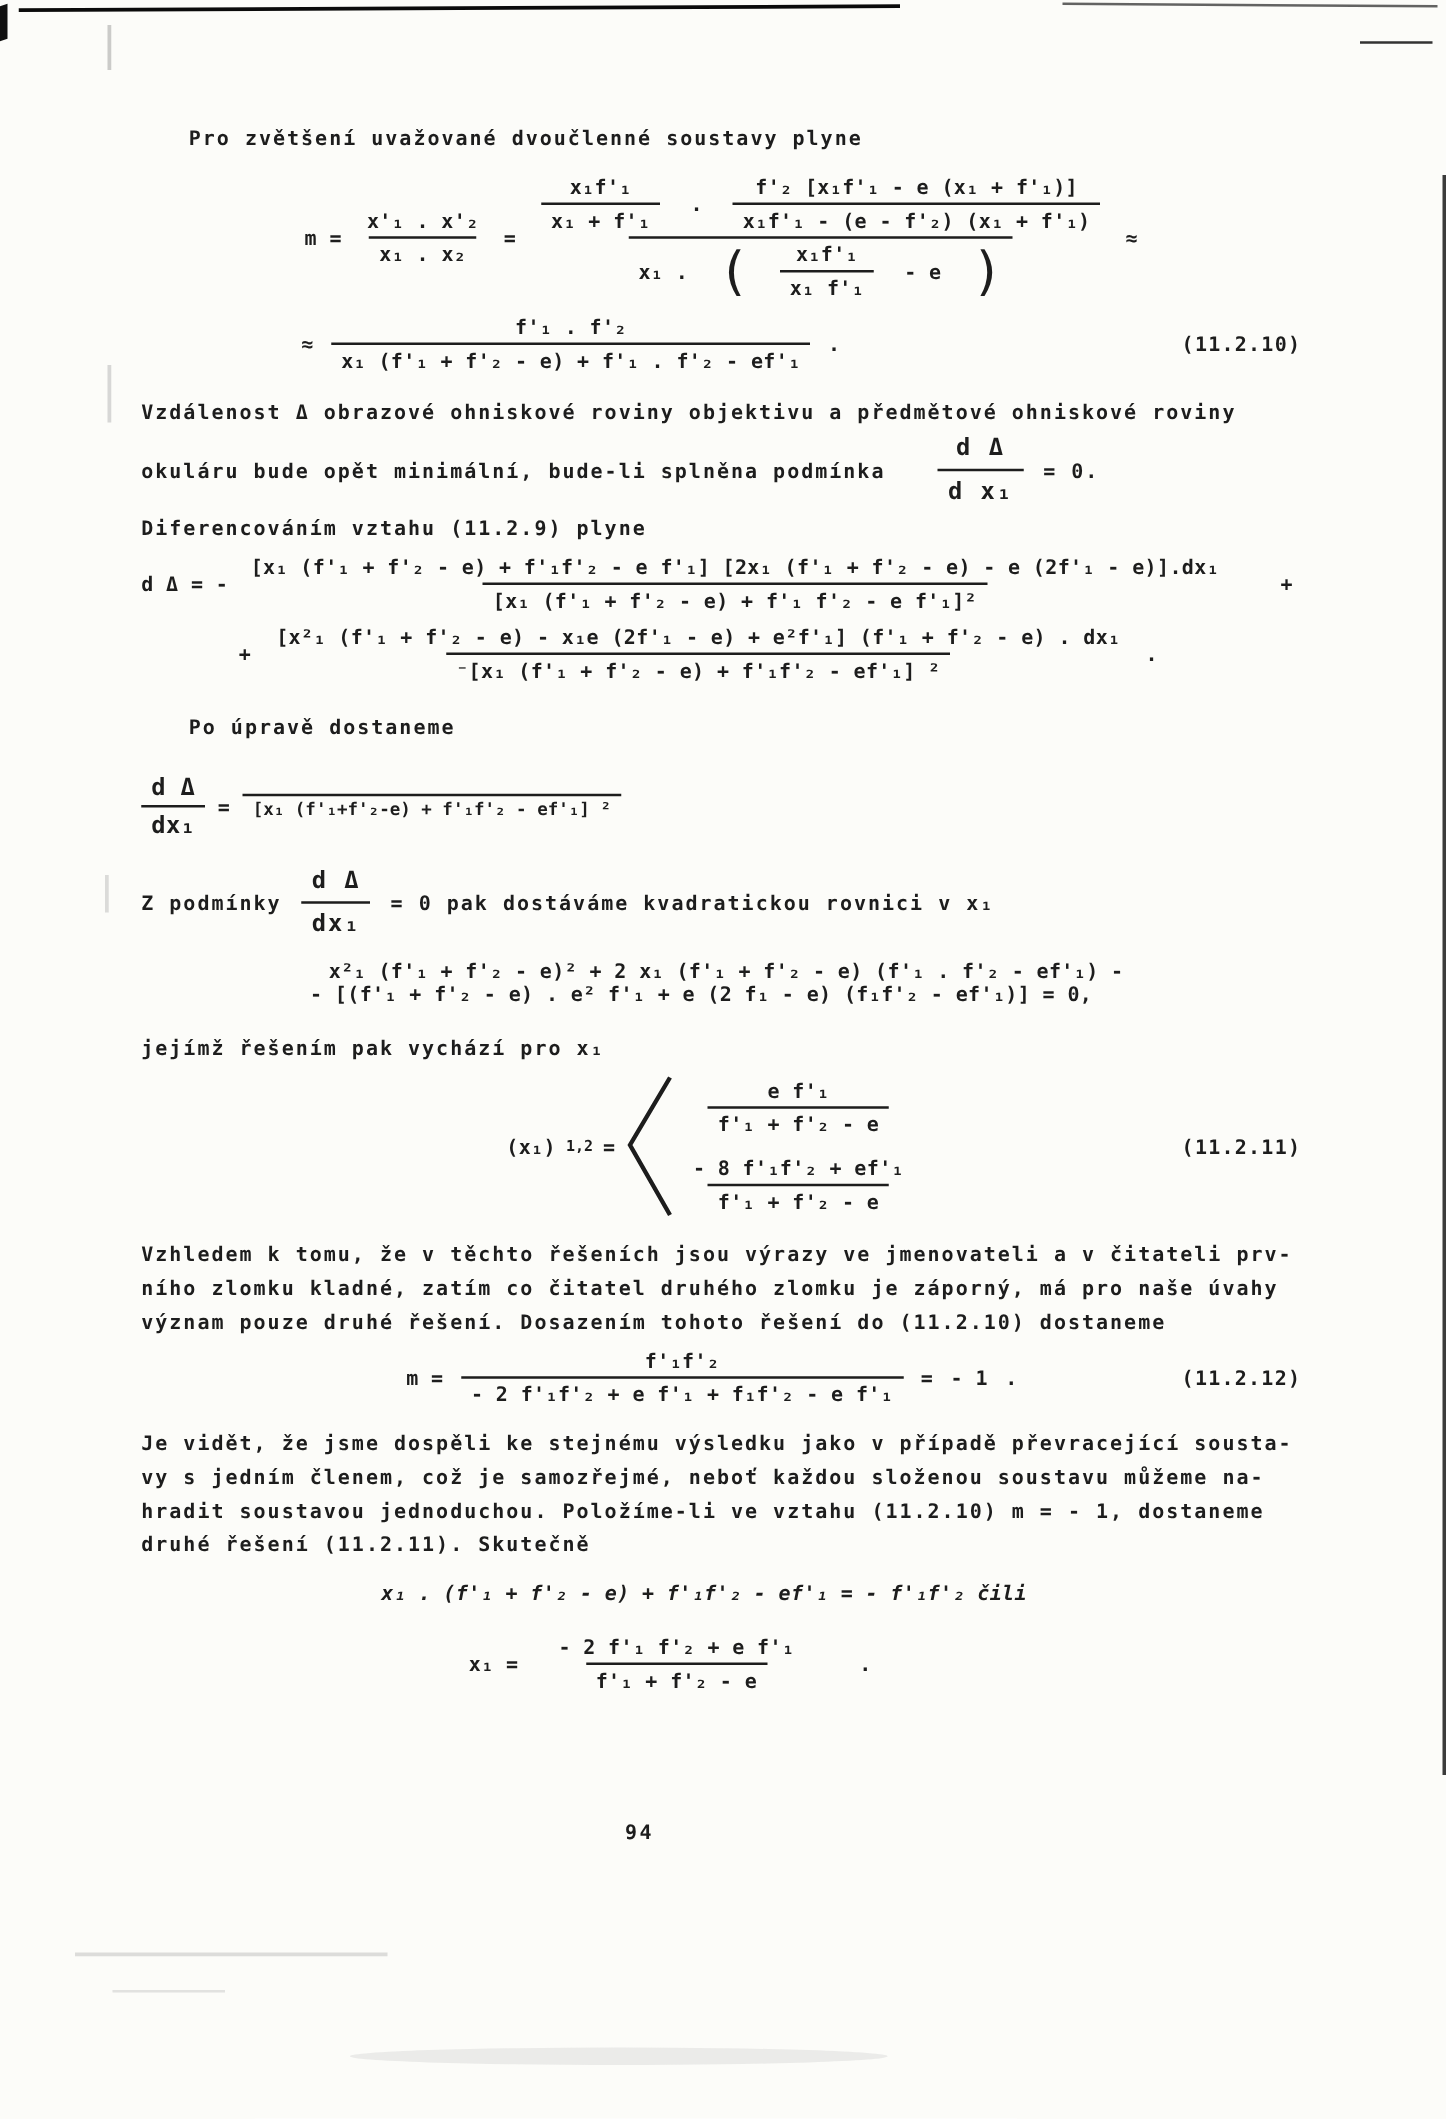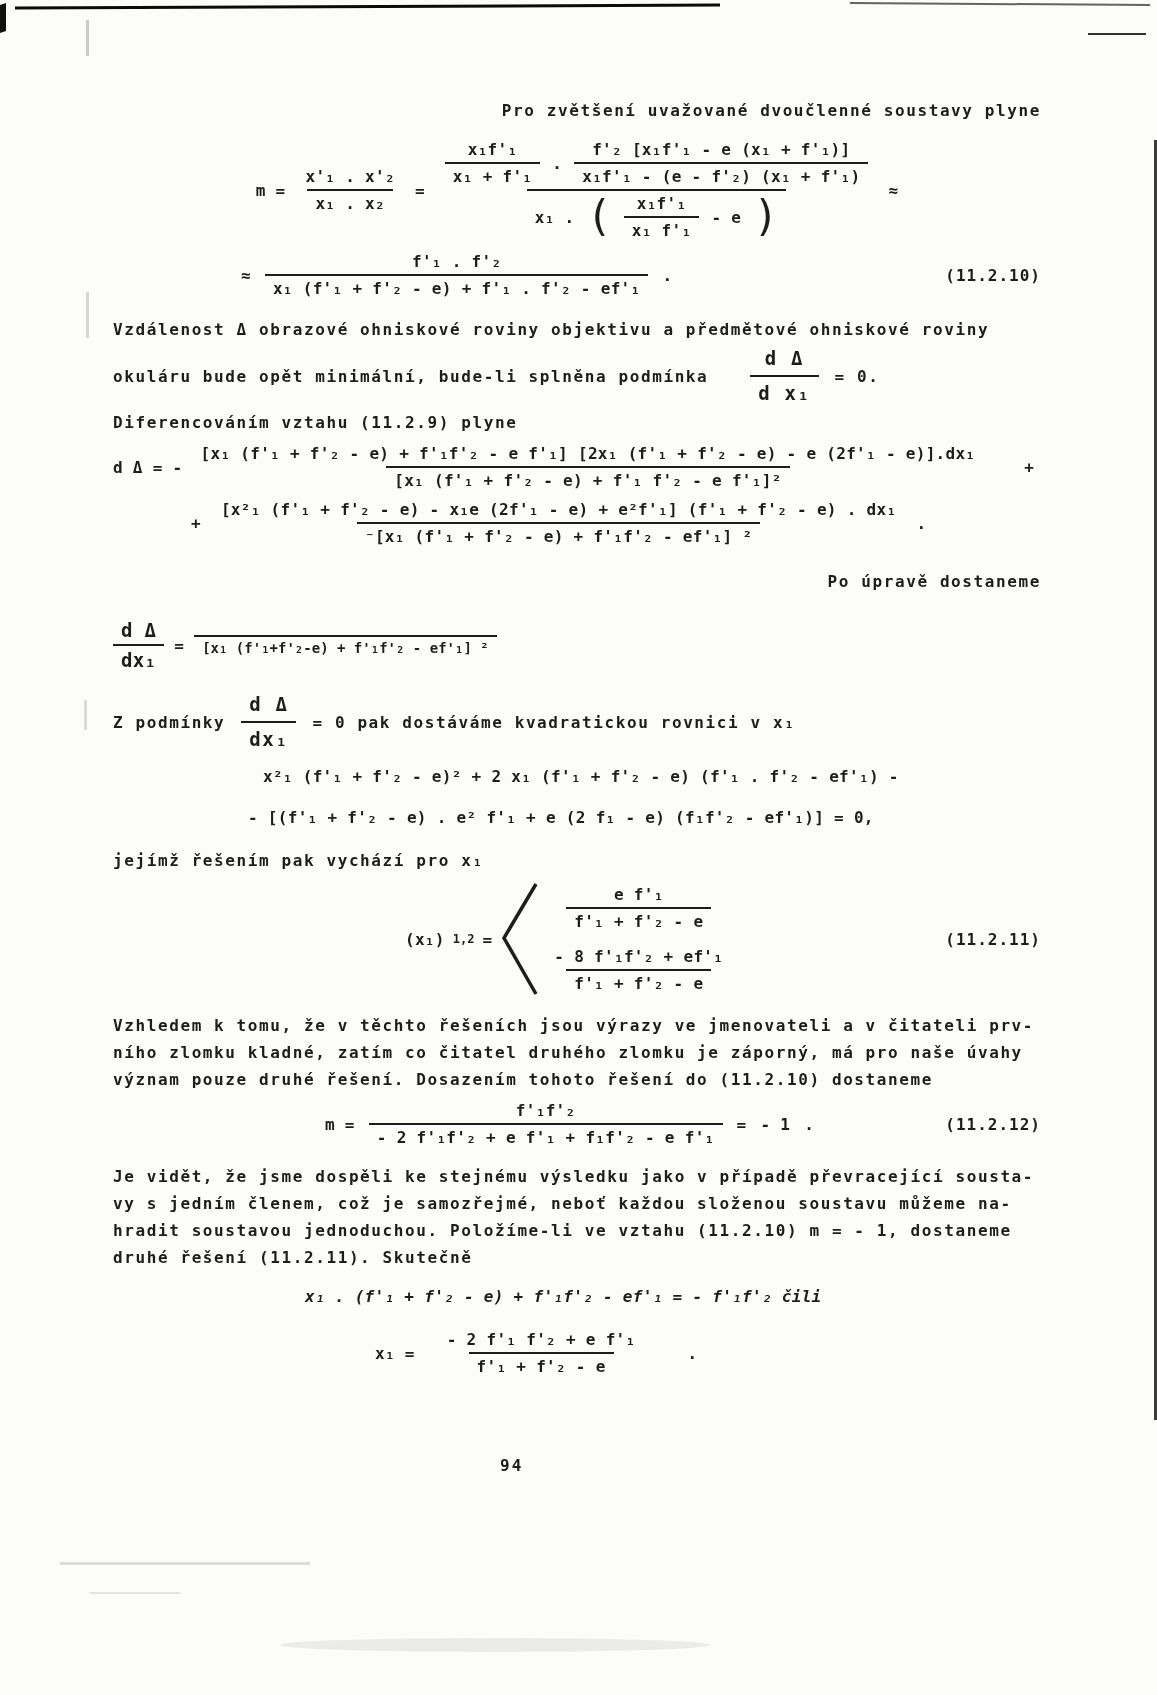--- a/index.html
+++ b/index.html
@@ -6,29 +6,29 @@
   html,body { background:#ffffff; }
   .page {
     position:relative; width:1157px; height:1695px; overflow:hidden;
     background:#fcfcf9;
     font-family:"DejaVu Sans Mono", monospace;
     font-weight:700; color:#1d1d1d; font-size:16px;
   }
   .content { position:absolute; left:113px; top:0; width:928px; }
 
   .txt { letter-spacing:1.6px; line-height:27px; white-space:nowrap; }
-  .indent { margin-left:94px;text-align:right; }
+  .indent { margin-left:38px; }
 
   .eqrow { display:flex; align-items:center; letter-spacing:0.3px; white-space:nowrap; }
   .tight { font-size:14px; letter-spacing:0; }
 
   .frac { display:inline-flex; flex-direction:column; align-items:center; vertical-align:middle; }
   .frac .num { display:block; padding:0 8px 3px; white-space:nowrap; }
   .frac .den { display:block; border-top:2.5px solid #1d1d1d; padding:3px 8px 0; white-space:nowrap; }
-  .row { display:inline-flex; align-items:center; gap:12px; }
+  .row { display:inline-flex; align-items:center; gap:24px; }
   .bigparen { font-size:42px; font-weight:400; line-height:0.75; letter-spacing:0; }
   .ifrac { font-size:19px; }
   .subsc { font-size:12px; vertical-align:-9px; letter-spacing:0; }
   .eqlabel { margin-left:auto; letter-spacing:1px; }
   .cases { display:inline-flex; flex-direction:column; gap:16px; align-items:center; }
   .gap16 { display:flex; align-items:center; gap:16px; }
 
   
   .art { position:absolute; }
   .art-topline { top:5px; left:15px; width:705px; height:3px; background:#0b0b0b; transform:rotate(-0.25deg); }
@@ -166,21 +166,21 @@
       <span class="frac ifrac">
         <span class="num">d Δ</span>
         <span class="den">dx₁</span>
       </span>
       <span>= 0 pak dostáváme kvadratickou rovnici v x₁</span>
     </div>
 
     <div class="eqrow" style="margin-top:14px;">
       <span style="margin-left:150px;">x²₁ (f'₁ + f'₂ - e)² + 2 x₁ (f'₁ + f'₂ - e) (f'₁ . f'₂ - ef'₁) -</span>
     </div>
-    <div class="eqrow" style="margin-top:22px;align-items:flex-end;">
+    <div class="eqrow" style="align-items:flex-end;">
       <span style="margin-left:135px;">- [(f'₁ + f'₂ - e) . e² f'₁ + e (2 f₁ - e) (f₁f'₂ - ef'₁)] = 0,</span>
     </div>
 
     <div class="txt" style="margin-top:20px;">
       <span>jejímž řešením pak vychází pro x₁</span>
     </div>
 
     <div class="eqrow" style="margin-top:6px; gap:8px;">
       <span style="margin-left:292px;">(x₁)</span>
       <span class="subsc">1,2</span>

